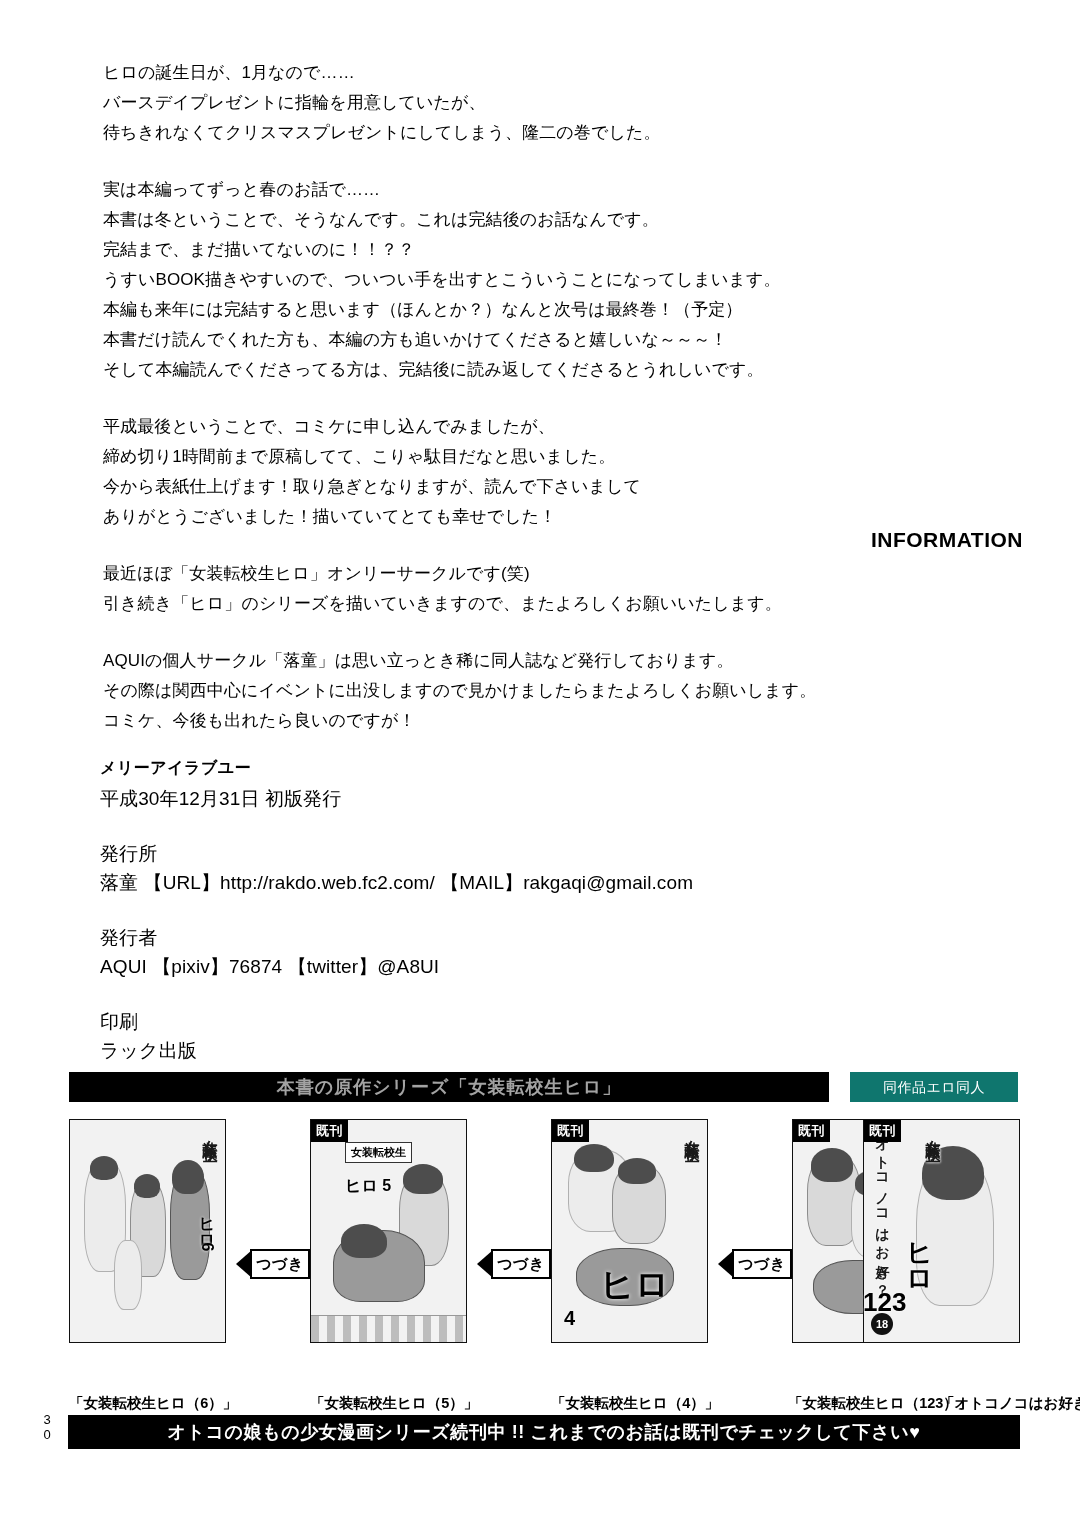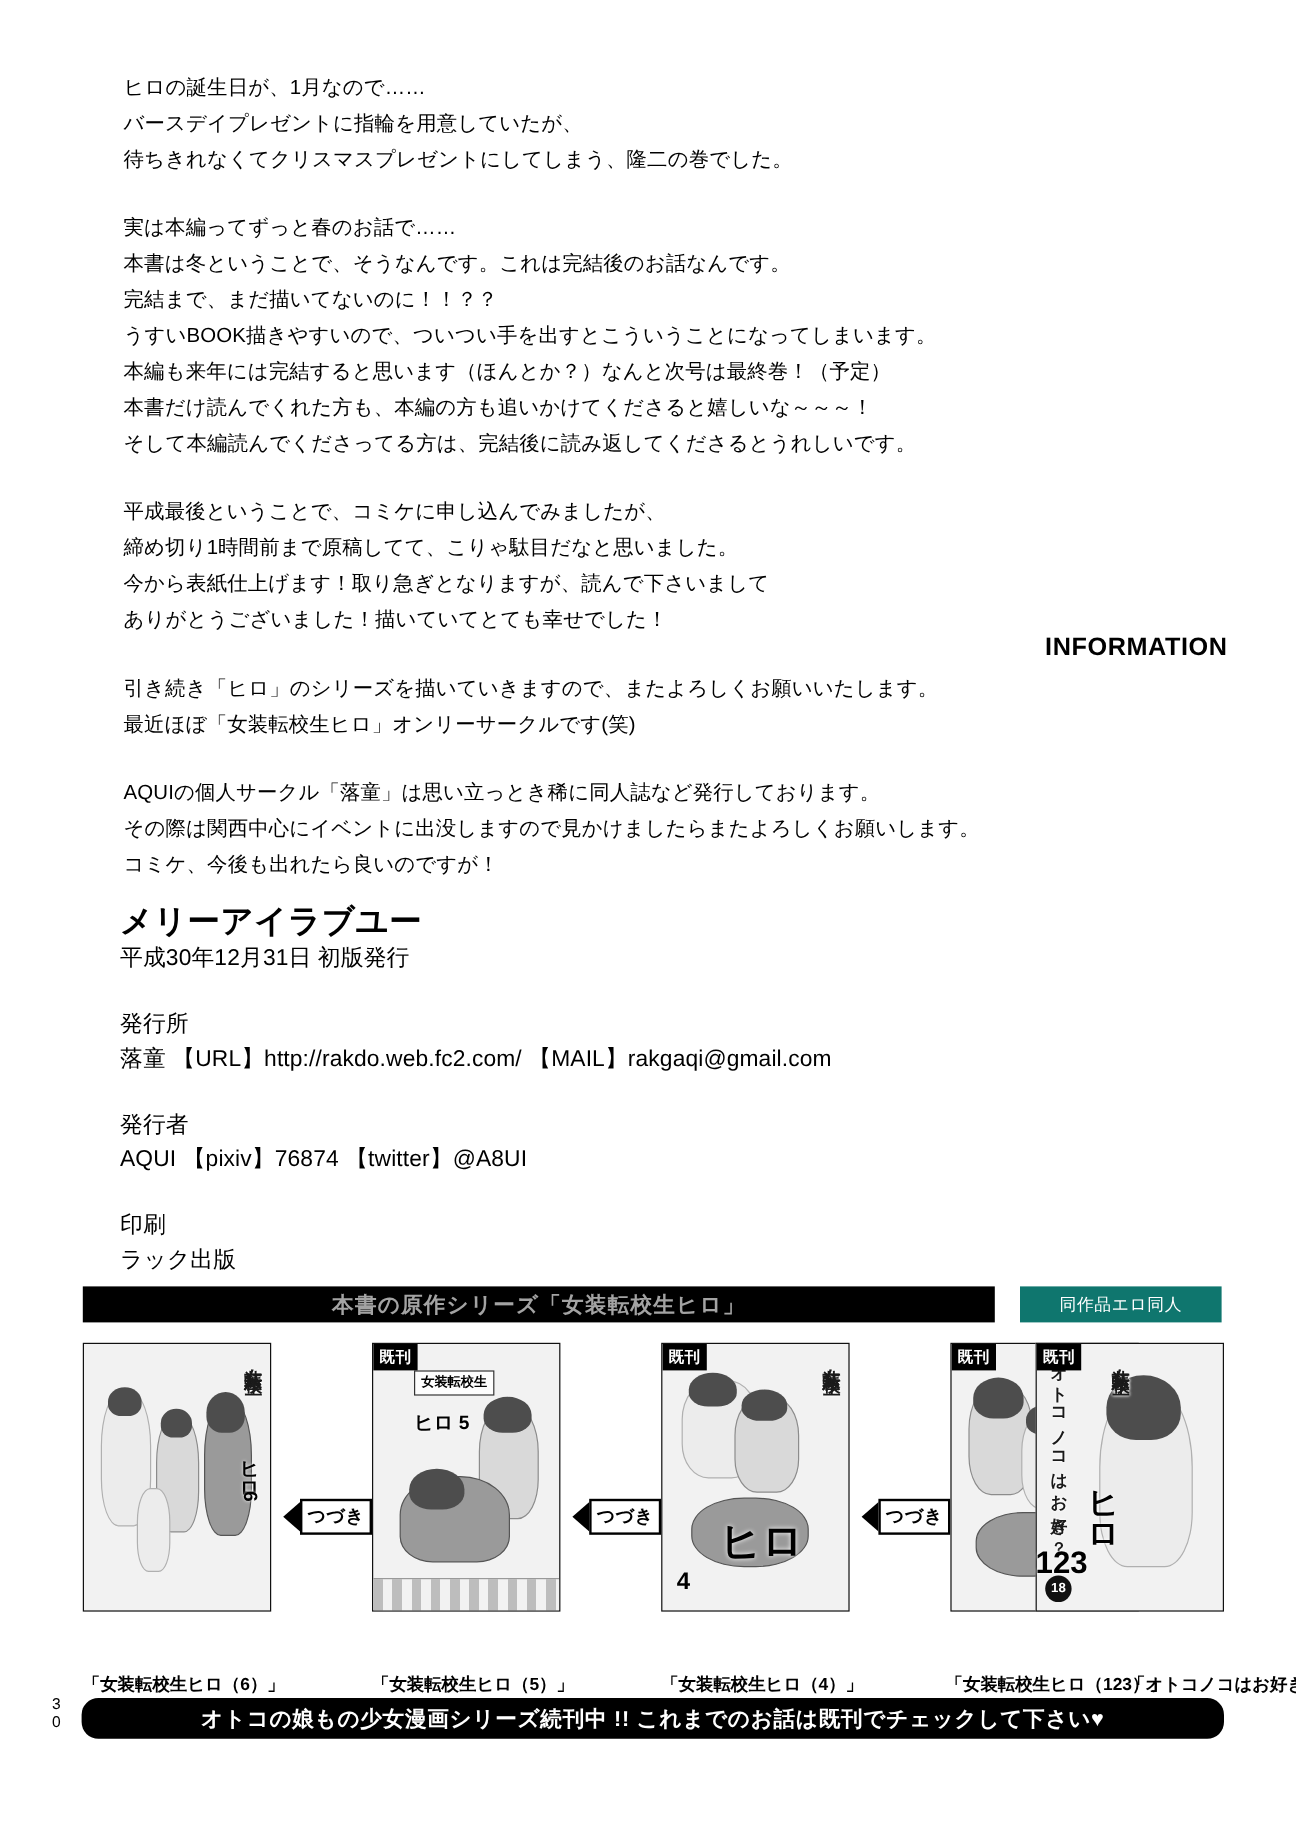--- a/index.html
+++ b/index.html
@@ -56,21 +56,21 @@
   }
 
   
   .colophon {
     position: absolute;
     left: 100px;
     top: 752px;
     width: 920px;
   }
   .colophon-title {
-    font-size: 27px;
+    font-size: 16px;
     font-weight: bold;
     line-height: 32px;
     letter-spacing: 0.5px;
   }
   .colophon .line {
     font-size: 19px;
     line-height: 29px;
   }
   .cgroup { margin-bottom: 26px; }
 
@@ -244,21 +244,20 @@
     top: 1415px;
     width: 952px;
     height: 34px;
     background: #000;
     color: #fff;
     text-align: center;
     font-size: 18px;
     font-weight: bold;
     line-height: 34px;
     letter-spacing: 0.6px;
-    border-radius: 14px;
   }
   .page-num {
     position: absolute;
     left: 40px;
     top: 1412px;
     font-size: 13px;
     line-height: 15px;
     color: #000;
     width: 14px;
     text-align: center;
@@ -291,22 +290,22 @@
       <div class="line">平成最後ということで、コミケに申し込んでみましたが、</div>
       <div class="line">締め切り1時間前まで原稿してて、こりゃ駄目だなと思いました。</div>
       <div class="line">今から表紙仕上げます！取り急ぎとなりますが、読んで下さいまして</div>
       <div class="line">ありがとうございました！描いていてとても幸せでした！</div>
     </div>
   </div>
 
   <div class="info-block">
     <div class="info-head">INFORMATION</div>
     <div class="para">
+      <div class="line">最近ほぼ「女装転校生ヒロ」オンリーサークルです(笑)</div>
       <div class="line">引き続き「ヒロ」のシリーズを描いていきますので、またよろしくお願いいたします。</div>
-      <div class="line">最近ほぼ「女装転校生ヒロ」オンリーサークルです(笑)</div>
     </div>
     <div class="para">
       <div class="line">AQUIの個人サークル「落童」は思い立っとき稀に同人誌など発行しております。</div>
       <div class="line">その際は関西中心にイベントに出没しますので見かけましたらまたよろしくお願いします。</div>
       <div class="line">コミケ、今後も出れたら良いのですが！</div>
     </div>
   </div>
 
   <div class="colophon">
     <div class="cgroup">

